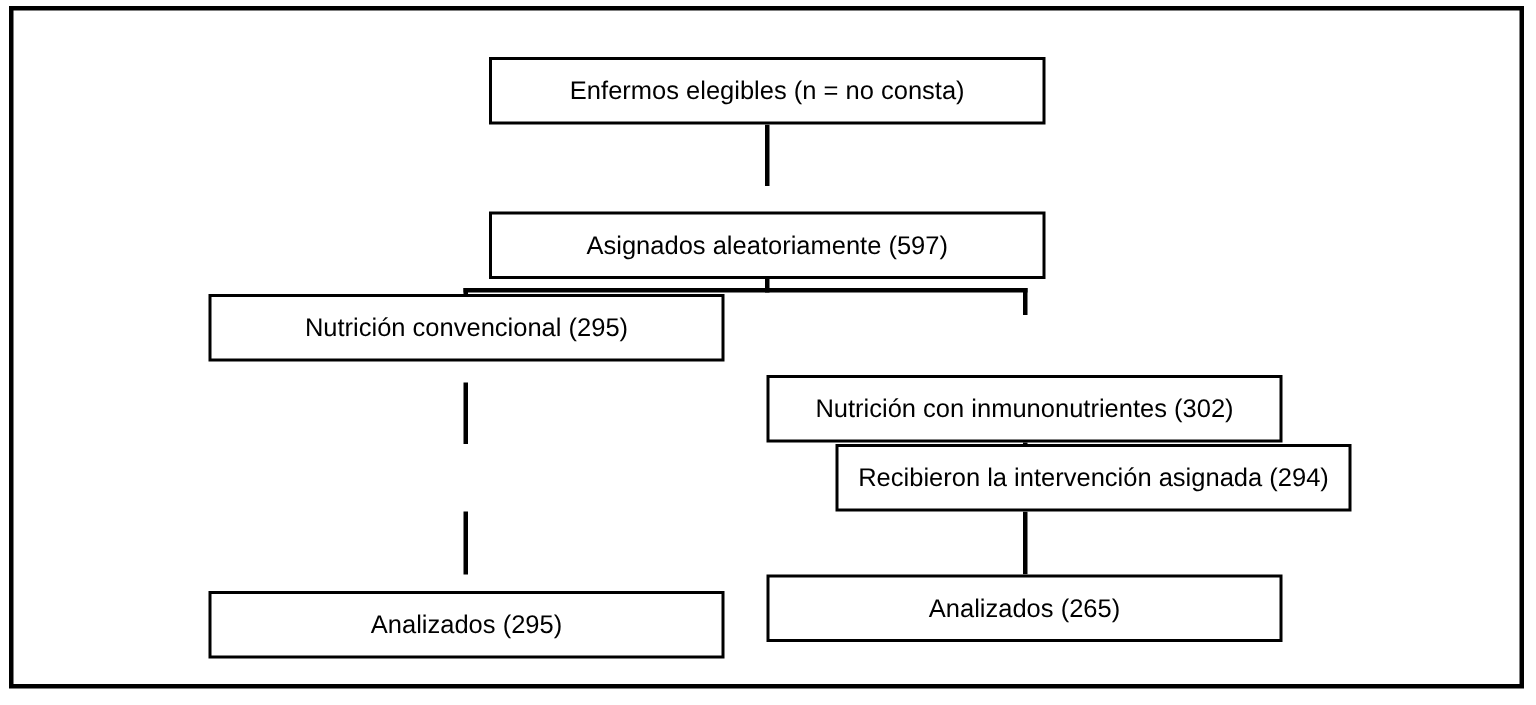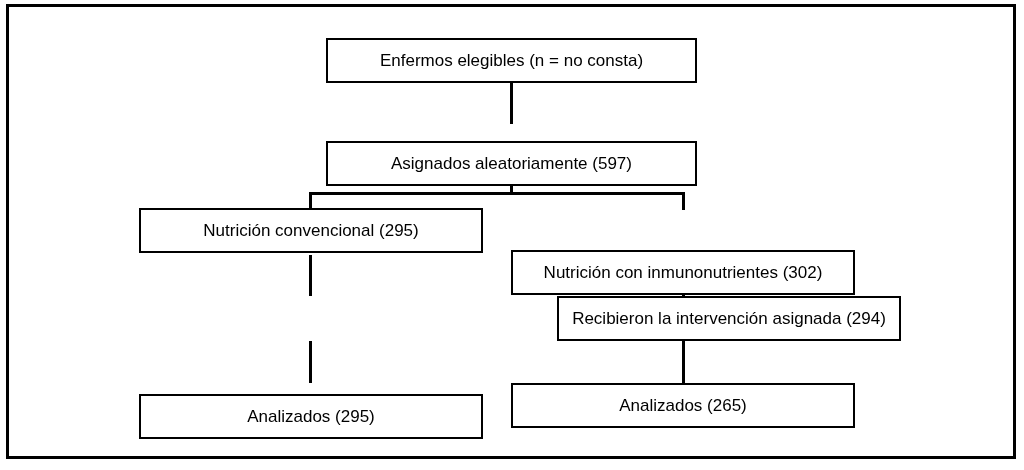--- a/index.html
+++ b/index.html
@@ -39,21 +39,21 @@
     color: #000000;
     box-sizing: border-box;
   }
   .line {
     position: absolute;
     background: #000000;
   }
   
   .node-eligible       { left: 326px; top: 38px;  width: 371px; height: 45px; }
   .node-randomized     { left: 326px; top: 124px; width: 371px; height: 45px; margin-top: 17px; }
-  .node-arm-left       { left: 139px; top: 208px; width: 344px; height: 45px; }
+  .node-arm-left       { left: 139px; top: 196px; width: 344px; height: 45px; }
   .node-arm-right      { left: 511px; top: 210px; width: 344px; height: 45px; margin-top: 40px; }
   .node-received-left  { left: 139px; top: 296px; width: 344px; height: 45px; }
   .node-received-right { left: 511px; top: 296px; width: 344px; height: 45px; margin-left: 46px; }
   .node-analyzed-left  { left: 139px; top: 394px; width: 344px; height: 45px; }
   .node-analyzed-right { left: 511px; top: 383px; width: 344px; height: 45px; }
   
   .c-v1  { left: 510px; top: 83px;  width: 3px;   height: 41px; }
   .c-v2  { left: 510px; top: 169px; width: 3px;   height: 26px; }
   .c-h1  { left: 309px; top: 192px; width: 376px; height: 3px;  }
   .c-v3  { left: 309px; top: 192px; width: 3px;   height: 18px; }

